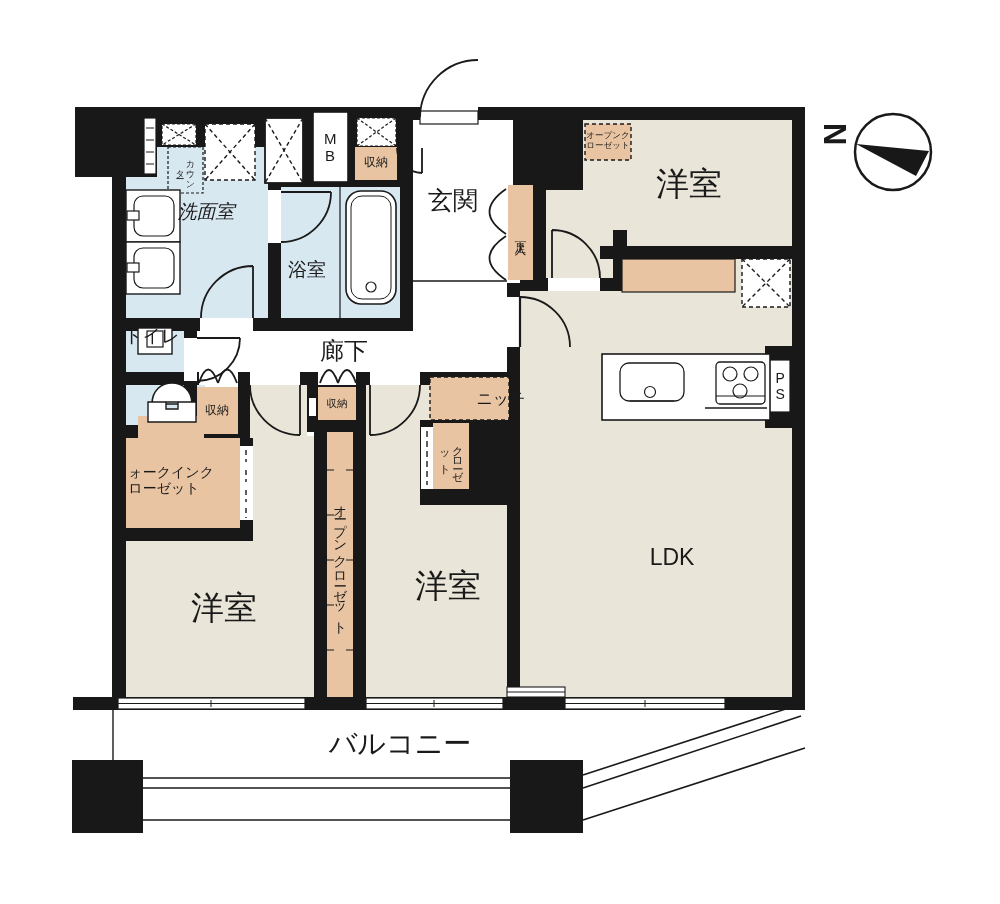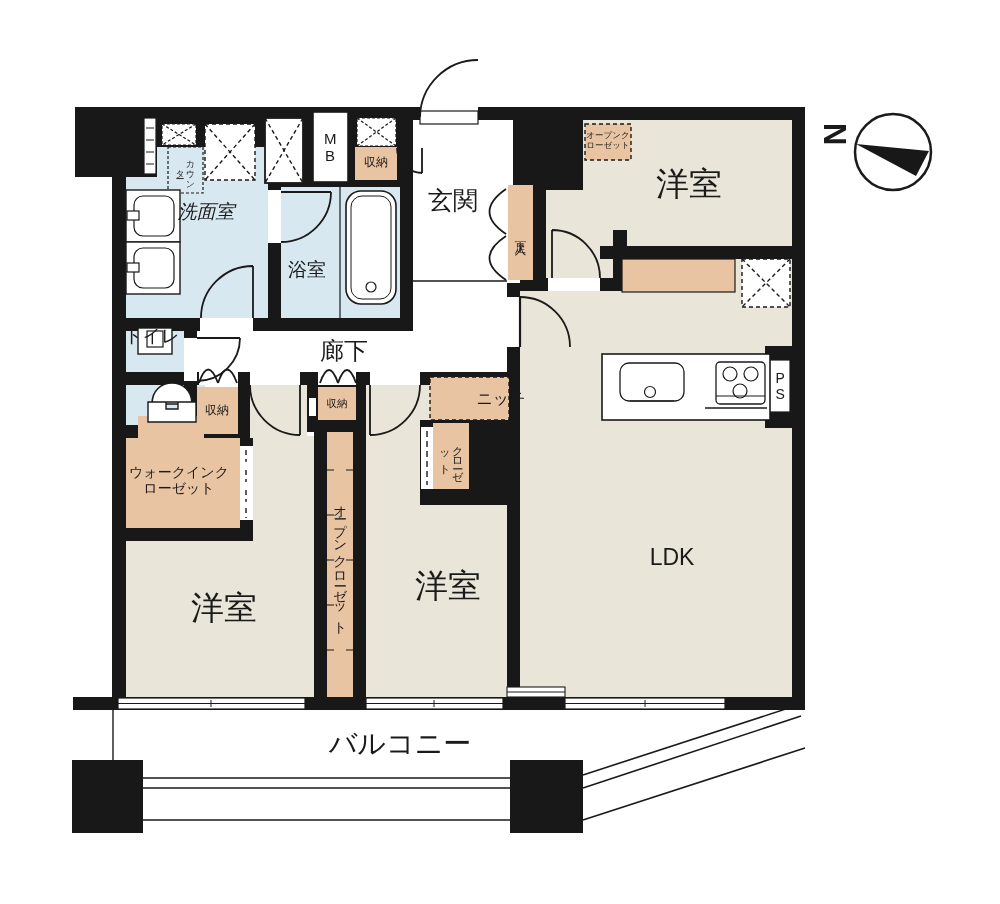--- a/index.html
+++ b/index.html
@@ -239,17 +239,17 @@
   <div class="lb" style="left:400px;top:744px;font-size:28px;">バルコニー</div>
   <div class="lb" style="left:469px;top:399px;font-size:16px;margin-left:32px;">ニッチ</div>
   <div class="lb" style="left:376px;top:163px;font-size:12px;">収納</div>
   <div class="lb" style="left:217px;top:411px;font-size:12px;">収納</div>
   <div class="lb" style="left:337px;top:403px;font-size:10.5px;">収納</div>
   <div class="lb vtext" style="left:185px;top:169px;font-size:9px;height:33px;letter-spacing:0;">カウンター</div>
   <div class="lb vtext" style="left:520px;top:233px;font-size:11.5px;height:70px;">下足入</div>
   <div class="lb vtext" style="left:451px;top:457px;font-size:11px;height:42px;letter-spacing:0;">クローゼット</div>
   <div class="lb vtext" style="left:340px;top:562px;font-size:13.5px;height:250px;">オープンクローゼット</div>
   <div class="lb wrap" style="left:608px;top:141px;font-size:8.5px;width:46px;">オープンクローゼット</div>
-  <div class="lb wrap" style="left:179px;top:480px;font-size:14px;width:104px;">ウォークインクローゼット</div>
+  <div class="lb wrap" style="left:164px;top:480px;font-size:14px;width:104px;">ウォークインクローゼット</div>
   <div class="lb vtext" style="left:330px;top:147px;font-size:15px;height:42px;letter-spacing:0;">MB</div>
   <div class="lb vtext" style="left:780px;top:386px;font-size:14px;height:48px;letter-spacing:0;">PS</div>
   <div class="lb rot90" style="left:836px;top:134px;font-size:31px;">N</div>
 </div>
 
 </body></html>

